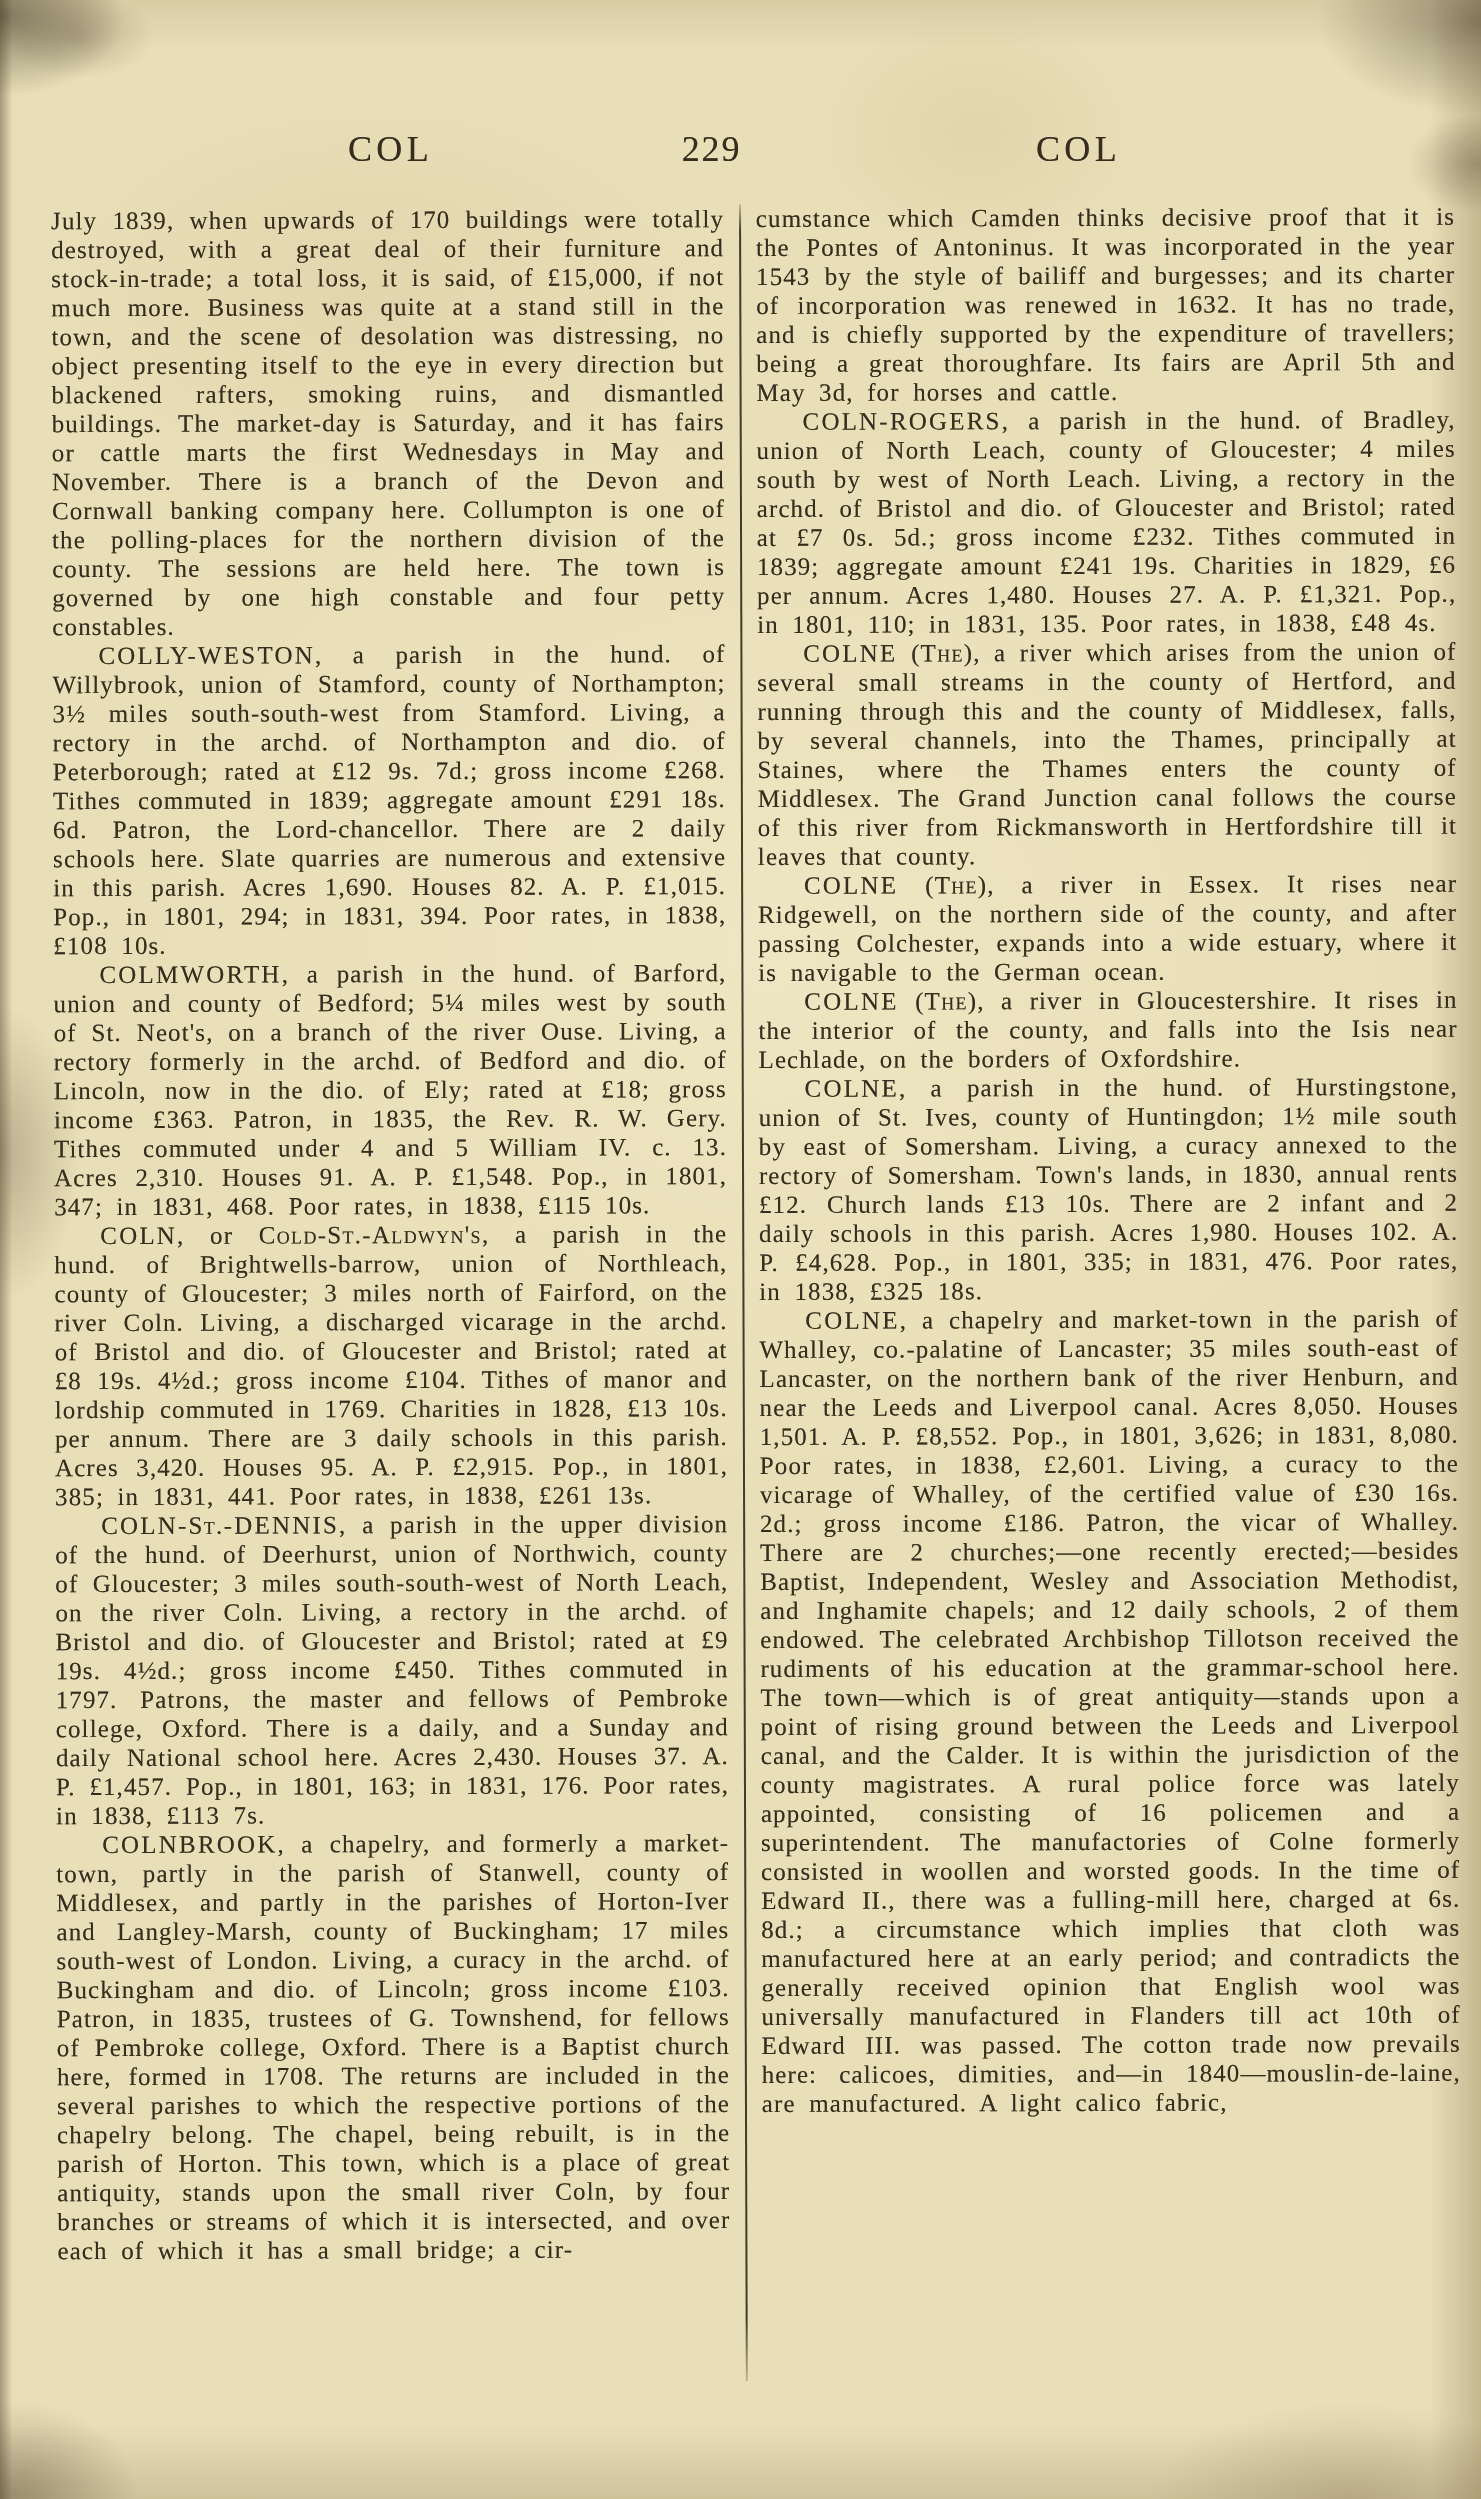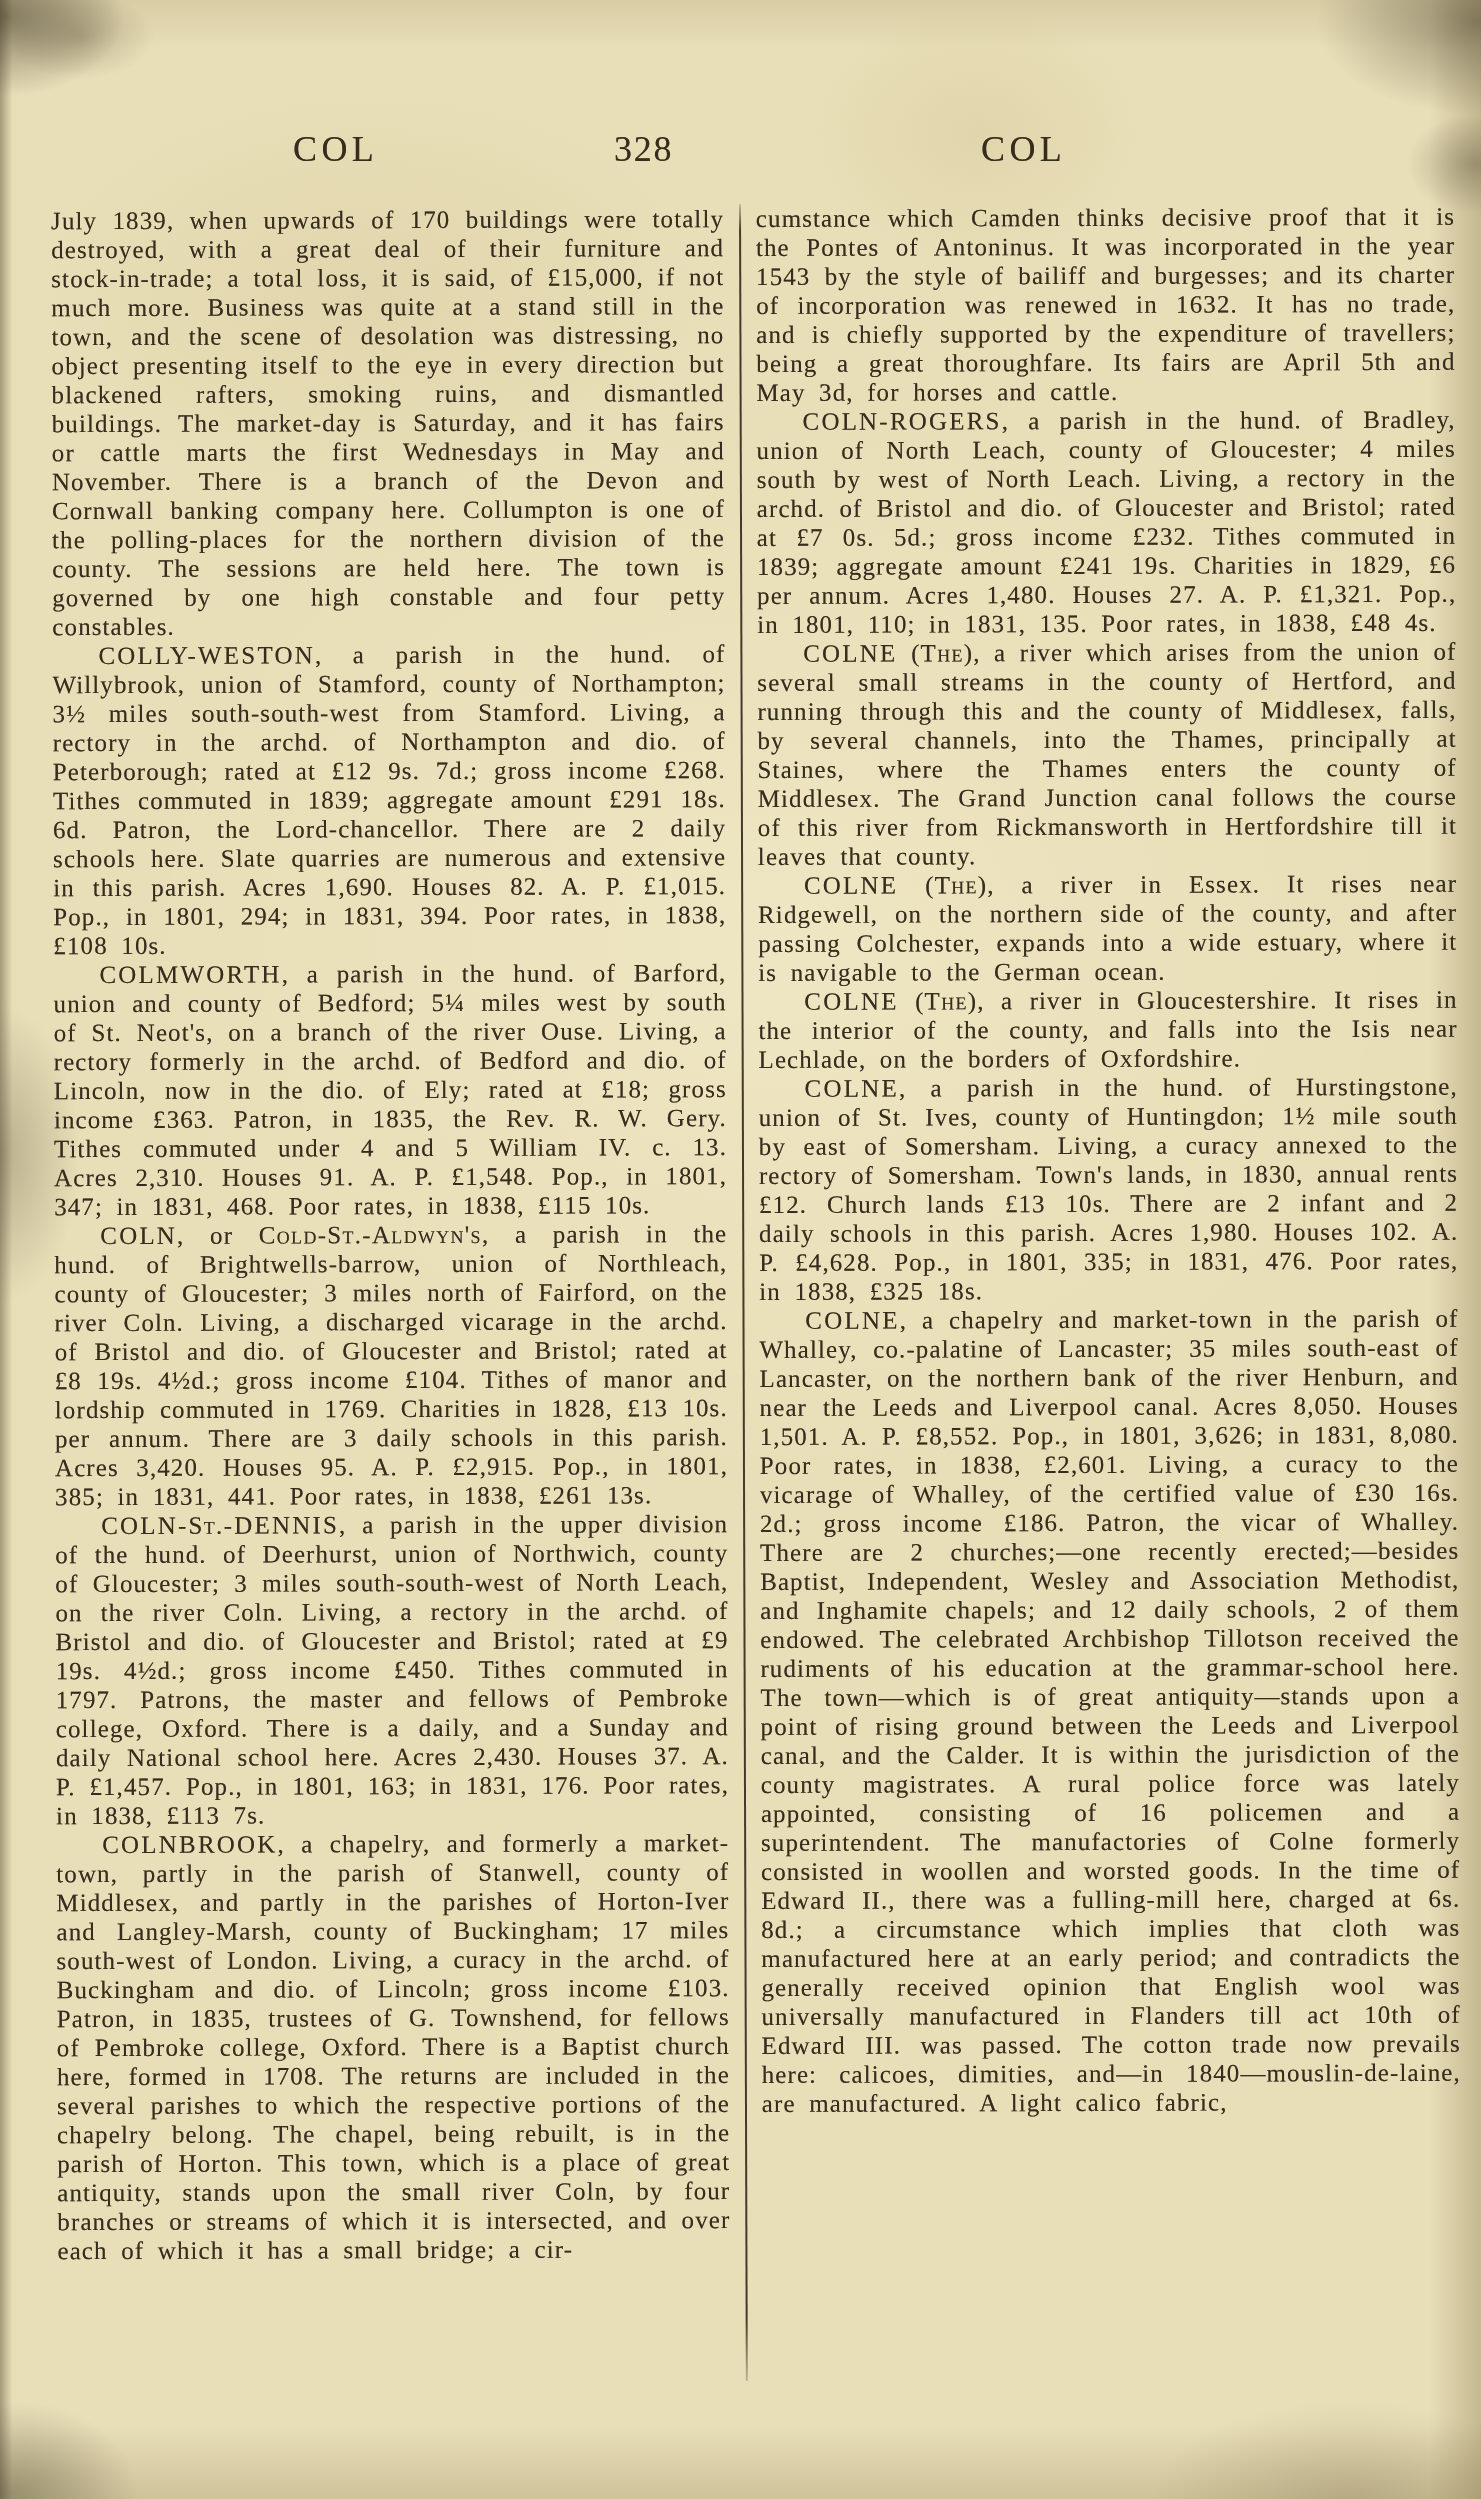--- a/index.html
+++ b/index.html
@@ -22,21 +22,21 @@
       linear-gradient(to right,  rgba(56,46,26,0.38), transparent 12.4px),
       linear-gradient(to left,   rgba(112,94,54,0.30), transparent 53px),
       linear-gradient(to top,    rgba(112,94,54,0.22), transparent 75px),
       linear-gradient(to bottom, rgba(122,102,58,0.15), transparent 49px),
       radial-gradient(ellipse 843px 710px at 52% 38%, rgba(255,250,224,0.28), transparent 78%),
       var(--paper, #e8deb7);
   }
   .header { position: absolute; top: 130px; left: 0; width: 100%; height: 43px;
             font-size: 36px; line-height: 39px; }
   .running-head, .page-number {
-    position: absolute; width: 195px; 
+    position: absolute; width: 195px; text-align: center;
     letter-spacing: 4.4px; color: var(--ink, #362d1e);
     text-shadow: 0 0 0.5px rgba(54,45,30,0.55);
   }
   .rh-left  { left: 293px; }
   .page-number { left: 614px; letter-spacing: 1.8px; }
   .rh-right { left: 981px; }
   .columns {
     position: absolute; top: 204px; left: 51px;
     width: 1404px; height: 2177px;
     display: flex; overflow: hidden;
@@ -58,21 +58,21 @@
   .s-sc { font-variant: small-caps; letter-spacing: 1.3px; }
   .s-i  { }
   .s-hw { letter-spacing: 2.2px; }
 </style>
 </head>
 <body>
 
 <div class="page">
   <div class="header">
     <span class="running-head rh-left">COL</span>
-    <span class="page-number">328</span>
+    <span class="page-number">229</span>
     <span class="running-head rh-right">COL</span>
   </div>
   <div class="columns">
     <div class="col col-left">
         <p class="para no-indent"><span>July 1839, when upwards of 170 buildings were totally destroyed, with a great deal of their furniture and stock-in-trade; a total loss, it is said, of £15,000, if not much more.  Business was quite at a stand still in the town, and the scene of desolation was distressing, no object presenting itself to the eye in every direction but blackened rafters, smoking ruins, and dismantled buildings.  The market-day is Saturday, and it has fairs or cattle marts the first Wednesdays in May and November.  There is a branch of the Devon and Cornwall banking company here.  Collumpton is one of the polling-places for the northern division of the county.  The sessions are held here.  The town is governed by one high constable and four petty constables.</span></p>
         <p class="para"><span class="s-hw">COLLY-WESTON</span><span>, a parish in the hund. of Willybrook, union of Stamford, county of Northampton; 3½ miles south-south-west from Stamford.  Living, a rectory in the archd. of Northampton and dio. of Peterborough; rated at £12 9s. 7d.; gross income £268.  Tithes commuted in 1839; aggregate amount £291 18s. 6d.  Patron, the Lord-chancellor.  There are 2 daily schools here.  Slate quarries are numerous and extensive in this parish.  Acres 1,690.  Houses 82.  A. P. £1,015.  Pop., in 1801, 294; in 1831, 394.  Poor rates, in 1838, £108 10s.</span></p>
         <p class="para"><span class="s-hw">COLMWORTH</span><span>, a parish in the hund. of Barford, union and county of Bedford; 5¼ miles west by south of St. Neot's, on a branch of the river Ouse.  Living, a rectory formerly in the archd. of Bedford and dio. of Lincoln, now in the dio. of Ely; rated at £18; gross income £363.  Patron, in 1835, the Rev. R. W. Gery.  Tithes commuted under 4 and 5 William IV. c. 13.  Acres 2,310.  Houses 91.  A. P. £1,548.  Pop., in 1801, 347; in 1831, 468.  Poor rates, in 1838, £115 10s.</span></p>
         <p class="para"><span class="s-hw">COLN</span><span>, or </span><span class="s-sc">Cold-St.-Aldwyn's</span><span>, a parish in the hund. of Brightwells-barrow, union of Northleach, county of Gloucester; 3 miles north of Fairford, on the river Coln.  Living, a discharged vicarage in the archd. of Bristol and dio. of Gloucester and Bristol; rated at £8 19s. 4½d.; gross income £104.  Tithes of manor and lordship commuted in 1769.  Charities in 1828, £13 10s. per annum.  There are 3 daily schools in this parish.  Acres 3,420.  Houses 95.  A. P. £2,915.  Pop., in 1801, 385; in 1831, 441.  Poor rates, in 1838, £261 13s.</span></p>
         <p class="para"><span class="s-hw">COLN-</span><span class="s-sc">St.</span><span class="s-hw">-DENNIS</span><span>, a parish in the upper division of the hund. of Deerhurst, union of Northwich, county of Gloucester; 3 miles south-south-west of North Leach, on the river Coln.  Living, a rectory in the archd. of Bristol and dio. of Gloucester and Bristol; rated at £9 19s. 4½d.; gross income £450.  Tithes commuted in 1797.  Patrons, the master and fellows of Pembroke college, Oxford.  There is a daily, and a Sunday and daily National school here.  Acres 2,430.  Houses 37.  A. P. £1,457.  Pop., in 1801, 163; in 1831, 176.  Poor rates, in 1838, £113 7s.</span></p>
         <p class="para"><span class="s-hw">COLNBROOK</span><span>, a chapelry, and formerly a market-town, partly in the parish of Stanwell, county of Middlesex, and partly in the parishes of Horton-Iver and Langley-Marsh, county of Buckingham; 17 miles south-west of London.  Living, a curacy in the archd. of Buckingham and dio. of Lincoln; gross income £103.  Patron, in 1835, trustees of G. Townshend, for fellows of Pembroke college, Oxford.  There is a Baptist church here, formed in 1708.  The returns are included in the several parishes to which the respective portions of the chapelry belong.  The chapel, being rebuilt, is in the parish of Horton.  This town, which is a place of great antiquity, stands upon the small river Coln, by four branches or streams of which it is intersected, and over each of which it has a small bridge; a cir-</span></p>

